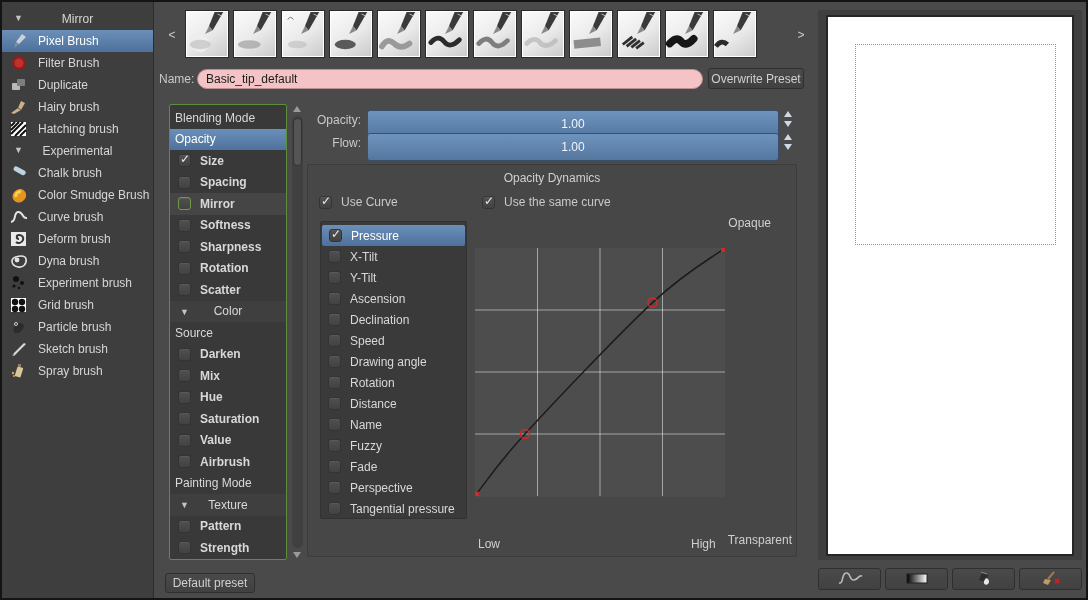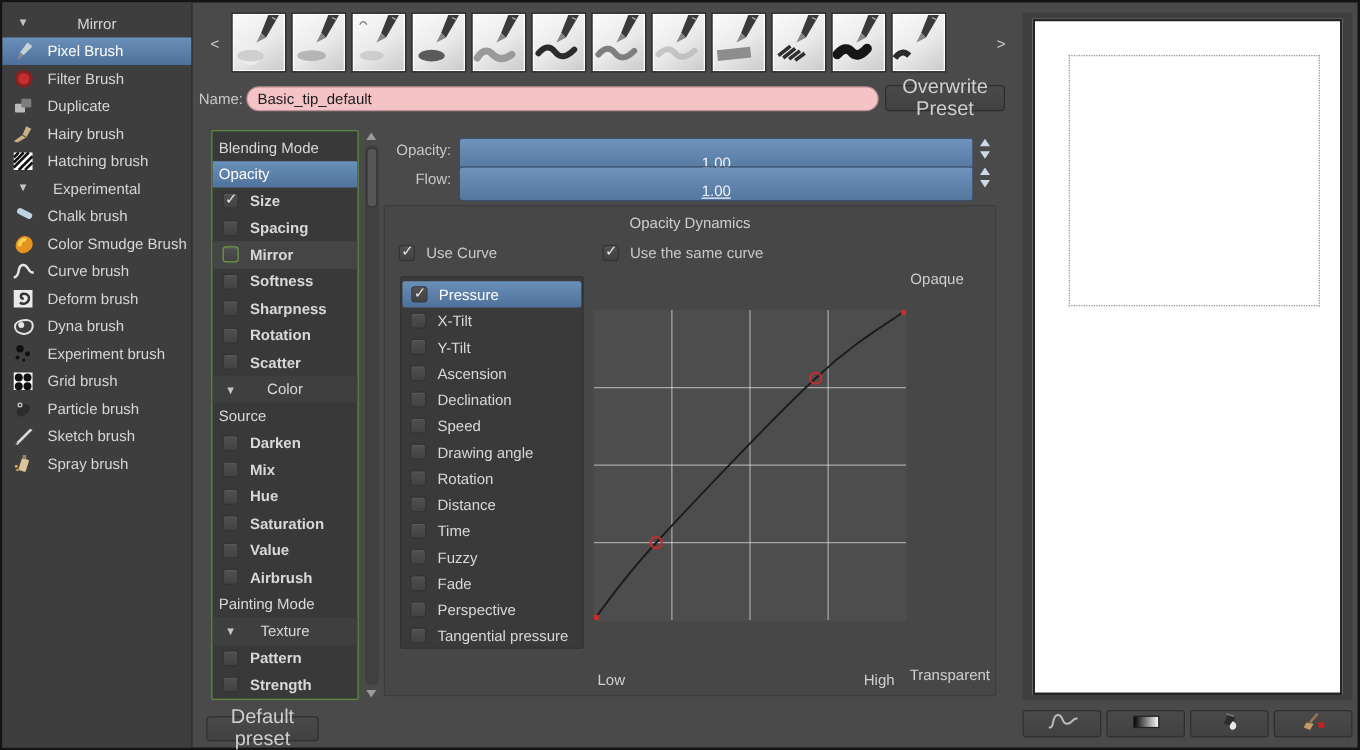--- a/index.html
+++ b/index.html
@@ -35,21 +35,21 @@
   .thumb svg { width:100%; height:100%; display:block; }
 
   .name-row { position:absolute; left:2px; top:66px; right:10px; height:22px; }
   .name-label { position:absolute; left:2px; top:4px; color:#c9c9c9; }
   .name-input { position:absolute; left:40px; top:1px; width:506px; height:20px;
     background:#f3c3c6; border:1px solid #b98f92; border-radius:10px; padding:0 8px;
     font-family:"Liberation Sans", sans-serif; font-size:12px; color:#1c1c1c; outline:none; }
   .overwrite-btn { position:absolute; right:0; top:0; width:96px; height:21px; }
 
   .btn { background:linear-gradient(#4a4a4a,#414141); border:1px solid #2f2f2f;
-    border-radius:3px; color:#cfcfcf; font-size:16px; font-family:"Liberation Sans",sans-serif;
+    border-radius:3px; color:#cfcfcf; font-size:12px; font-family:"Liberation Sans",sans-serif;
     display:flex; align-items:center; justify-content:center; cursor:default; }
 
   
   .options { position:absolute; left:14px; top:102px; width:118px; height:456px;
     background:#393939; border:1px solid #5d8c3f; border-radius:2px; padding-top:2px; overflow:hidden; }
   .opt-row { position:relative; height:21.5px; display:flex; align-items:center; color:#d8d8d8; }
   .opt-row.header { padding-left:5px; }
   .opt-row.selected { background:linear-gradient(#6990ba,#4f729c); color:#fff; padding-left:5px; }
   .opt-row.check { padding-left:8px; }
   .opt-row.check .lbl { margin-left:9px;font-weight:bold; }
@@ -76,21 +76,21 @@
   .tri-down-s { position:absolute; left:2px; bottom:2px; width:0; height:0;
     border-left:4px solid transparent; border-right:4px solid transparent;
     border-top:6px solid #9a9a9a; }
 
   
   .rpane { position:absolute; left:152px; top:102px; width:492px; height:456px; }
   .slider-row { position:absolute; left:0; height:20px; }
   .slider-label { position:absolute; width:54px; text-align:right; top:3px; color:#c9c9c9; }
   .slider { position:absolute; left:60px; width:412px; height:28px; border-radius:3px;
     background:linear-gradient(#6e93bd,#54779f); border:1px solid #394f6b;
-    display:flex; align-items:flex-end; justify-content:center; color:#f2f5f9;text-decoration:underline; }
+    display:flex; align-items:center; justify-content:center; color:#f2f5f9; }
   .spin { position:absolute; left:477px; top:1px; display:flex; flex-direction:column;
     gap:4px; align-items:center; }
   .spin .u { width:0;height:0;border-left:4px solid transparent;border-right:4px solid transparent;
     border-bottom:6px solid #cdd9e7; }
   .spin .d { width:0;height:0;border-left:4px solid transparent;border-right:4px solid transparent;
     border-top:6px solid #cdd9e7; }
 
   .dyn { position:absolute; left:0; top:60px; width:490px; height:393px;
     background:#474747; border:1px solid #3c3c3c; border-radius:2px; }
   .dyn-title { position:absolute; left:0; right:0; top:6px; text-align:center; color:#cfcfcf; }
@@ -513,21 +513,21 @@
             <div class="sen-row">
               <span class="cb"></span>
               <span class="lbl">Rotation</span>
             </div>
             <div class="sen-row">
               <span class="cb"></span>
               <span class="lbl">Distance</span>
             </div>
             <div class="sen-row">
               <span class="cb"></span>
-              <span class="lbl">Time</span>
+              <span class="lbl">Name</span>
             </div>
             <div class="sen-row">
               <span class="cb"></span>
               <span class="lbl">Fuzzy</span>
             </div>
             <div class="sen-row">
               <span class="cb"></span>
               <span class="lbl">Fade</span>
             </div>
             <div class="sen-row">

